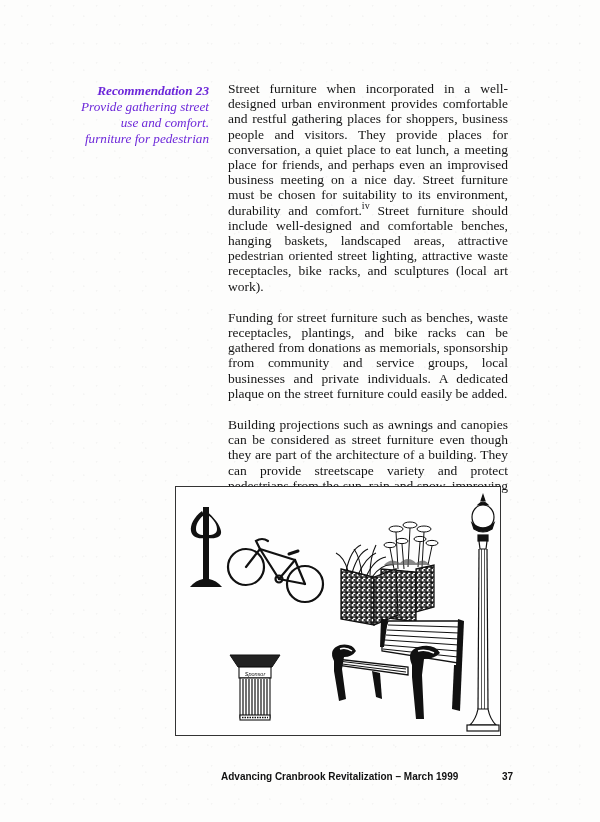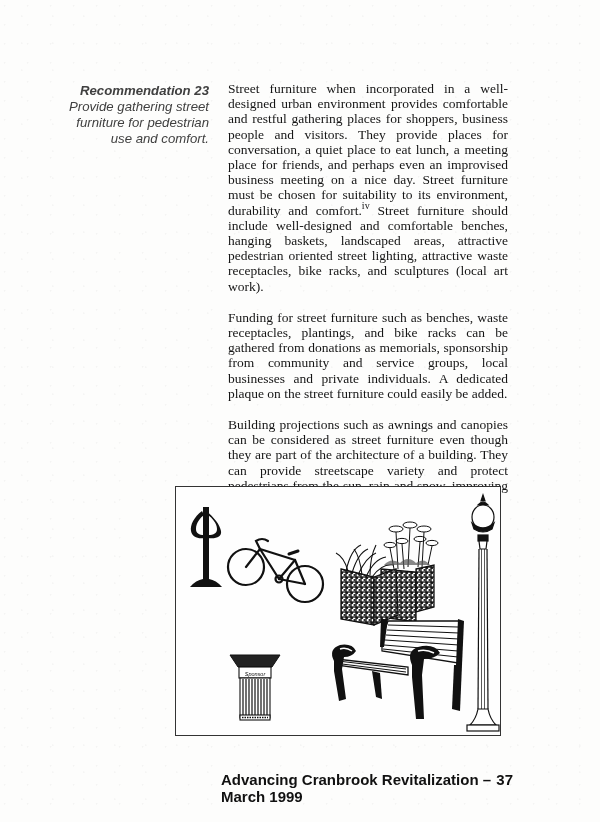--- a/index.html
+++ b/index.html
@@ -23,25 +23,25 @@
         radial-gradient(circle at 70% 60%, rgba(0,0,0,0.03) 0.6px, transparent 1.2px);
       background-size: 23px 19px, 31px 27px;
       pointer-events: none;
     }
     .sidebar-heading {
       position: absolute;
       left: 40px;
       top: 83px;
       width: 169px;
       text-align: right;
-      font-family: Liberation Sans, sans-serif;
+      font-family: Liberation Serif, serif;
       font-style: italic;
       font-size: 13.2px;
       line-height: 16px;
-      color: #404040;
+      color: #6d28d9;
     }
     .sidebar-heading .rec-title {
       font-weight: bold;
       display: block;
     }
     .sidebar-heading .rec-subtitle {
       display: block;
     }
     .body-column {
       position: absolute;
@@ -77,36 +77,36 @@
       left: 0;
       top: 0;
     }
     .footer {
       position: absolute;
       top: 771px;
       left: 221px;
       width: 292px;
       font-family: "Liberation Sans", sans-serif;
       font-weight: bold;
-      font-size: 15px;
+      font-size: 10px;
       color: #111;
       display: flex;
       justify-content: space-between;
     }
   </style>
 </head>
 <body>
 
 <div class="page-texture"></div>
 
 <div class="sidebar-heading">
   <span class="rec-title">Recommendation 23</span>
   <span class="rec-subtitle">Provide gathering street</span>
+  <span class="rec-subtitle">use and comfort.</span>
   <span class="rec-subtitle">furniture for pedestrian</span>
-  <span class="rec-subtitle">use and comfort.</span>
 </div>
 
 <div class="body-column">
   <p><span>Street furniture when incorporated in a well-designed urban environment provides comfortable and restful gathering places for shoppers, business people and visitors. They provide places for conversation, a quiet place to eat lunch, a meeting place for friends, and perhaps even an improvised business meeting on a nice day. Street furniture must be chosen for suitability to its environment, durability and comfort.</span><sup>iv</sup> <span>Street furniture should include well-designed and comfortable benches, hanging baskets, landscaped areas, attractive pedestrian oriented street lighting, attractive waste receptacles, bike racks, and sculptures (local art work).</span></p>
   <p>Funding for street furniture such as benches, waste receptacles, plantings, and bike racks can be gathered from donations as memorials, sponsorship from community and service groups, local businesses and private individuals. A dedicated plaque on the street furniture could easily be added.</p>
   <p>Building projections such as awnings and canopies can be considered as street furniture even though they are part of the architecture of a building. They can provide streetscape variety and protect pedestrians from the sun, rain and snow, improving their enjoyment of the street.</p>
 </div>
 
 <div class="figure-box">
   <svg width="326" height="250" viewBox="0 0 326 250" xmlns="http://www.w3.org/2000/svg">

